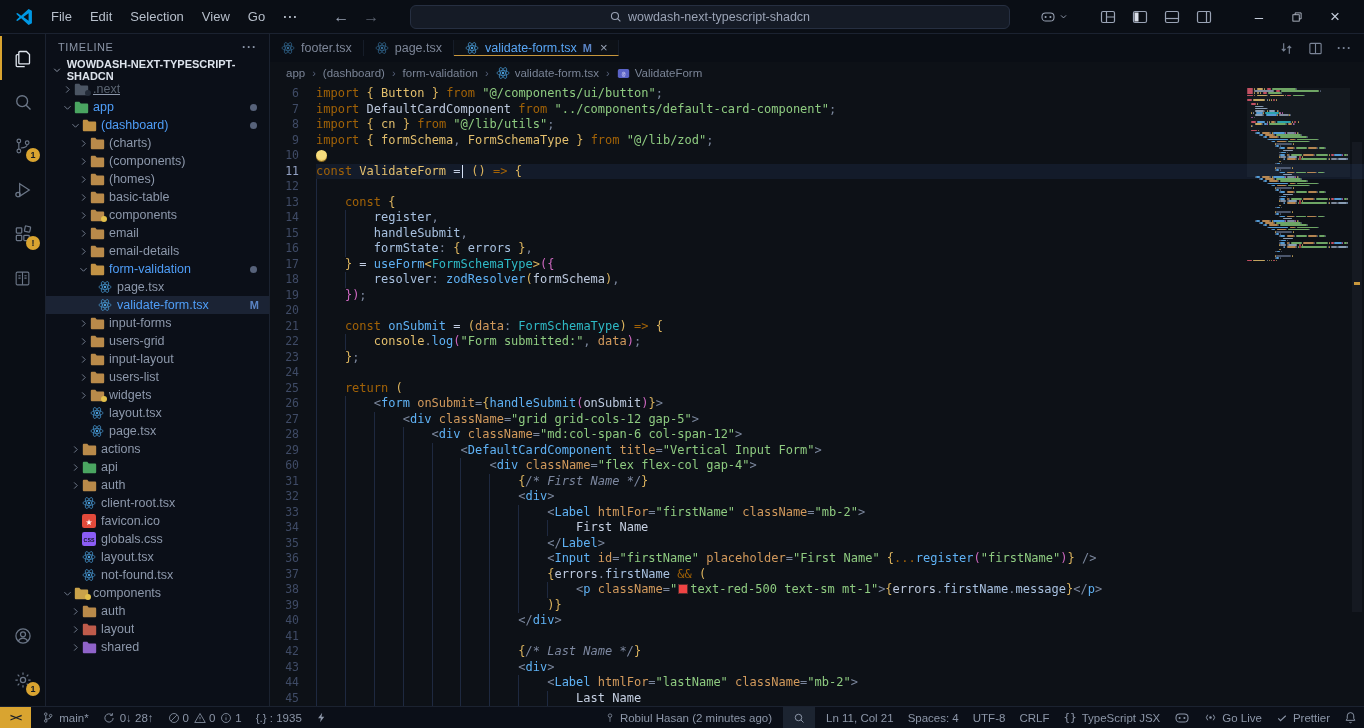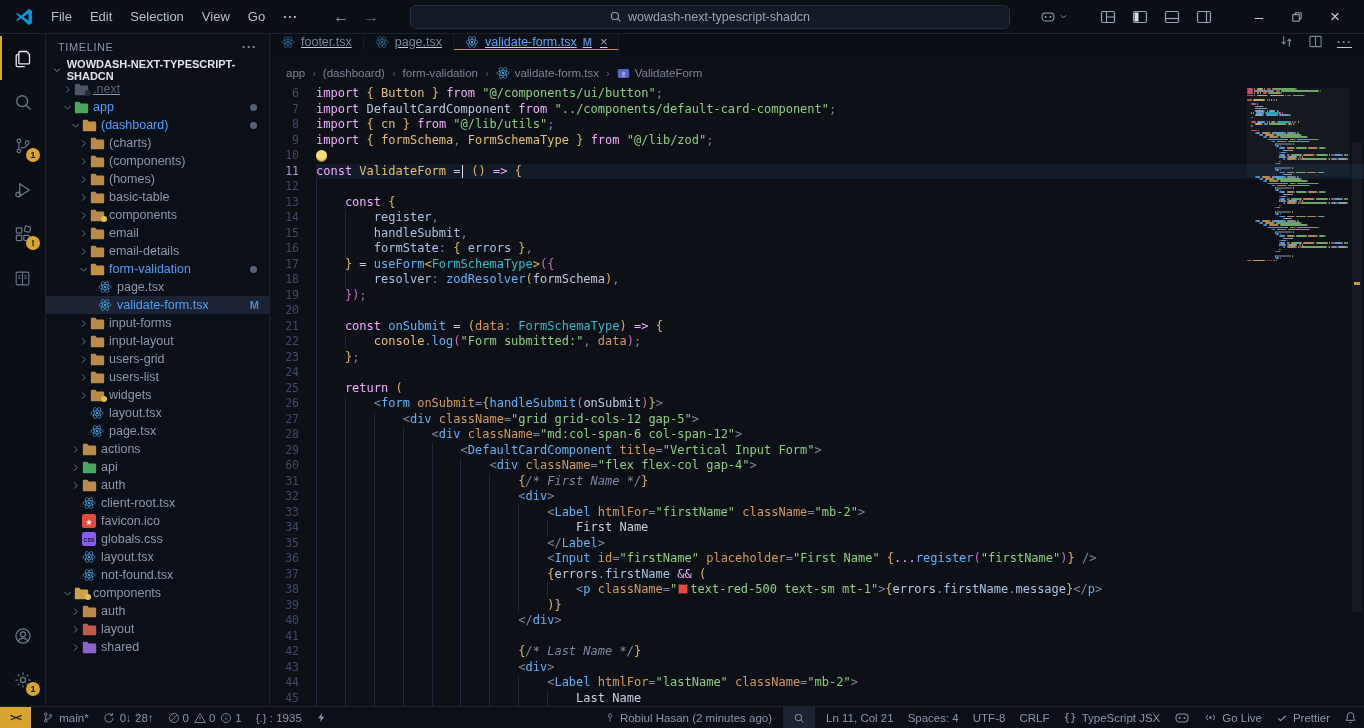--- a/index.html
+++ b/index.html
@@ -45,42 +45,42 @@
   .tree-row .lbl{white-space:nowrap;overflow:hidden;text-overflow:ellipsis;}
   .tree-row .lbl.accent{color:#4f9ef8;}
   .tree-row .lbl.dim{color:#5b6572;}
   .tree-row .spacer{flex:1;}
   .tree-row .dot{width:7px;height:7px;border-radius:50%;background:#57627a;flex:none;margin-right:4px;}
   .tree-row .fbadge{color:#5b84c4;font-size:11px;font-weight:bold;margin-right:2px;}
   .overlay-dot{position:absolute;right:2px;bottom:0;width:6px;height:6px;border-radius:50%;}
   .sb-timeline{height:20px;flex:none;border-top:1px solid #1b2230;display:flex;align-items:center;font-size:11px;font-weight:bold;color:#99a3b3;padding:0 4px;gap:2px;}
   
   .editor{flex:1;display:flex;flex-direction:column;min-width:0;background:#0d1117;}
-  .tabbar{height:28px;flex:none;background:#0a0e15;display:flex;align-items:flex-start;text-decoration:underline;}
+  .tabbar{height:28px;flex:none;background:#0a0e15;display:flex;align-items:center;}
   .tabs{display:flex;align-items:stretch;}
   .tab{display:flex;align-items:center;gap:6px;padding:0 11px;font-size:12.5px;color:#7d8698;border-right:1px solid #161d29;cursor:pointer;}
   .tab .ticon{opacity:.65;}
   .tab.active{background:#0d1117;color:#59a6f5;border-bottom:1.5px solid #c8973c;}
   .tab.active .ticon{opacity:1;}
   .tab .tbadge{color:#5b84c4;font-size:11px;font-weight:bold;}
   .tab .tclose{color:#9aa4b6;font-size:13px;margin-left:2px;}
   .tab-actions{margin-left:auto;display:flex;align-items:center;gap:14px;color:#7a8496;padding:0 12px;}
   .breadcrumbs{height:22px;flex:none;display:flex;align-items:center;gap:7px;padding:0 16px;font-size:11.5px;color:#7a8496;}
   .bc-item{display:flex;align-items:center;gap:5px;cursor:pointer;white-space:nowrap;}
   .bc-sep{color:#56617a;font-size:11px;}
   
   .codewrap{flex:1;min-height:0;position:relative;overflow:hidden;font-family:"DejaVu Sans Mono",monospace;font-size:12px;padding-top:2px;}
   .code-line{display:flex;height:15.5px;line-height:15.5px;white-space:pre;}
   .cl-num{width:46px;flex:none;text-align:right;padding-right:17px;color:#3f4b66;font-size:11.5px;}
   .code-line.cur .cl-num{color:#93a2c4;}
   .cl-text{flex:1;white-space:pre;min-width:0;}
   .code-line.cur .cl-text{background:#131b2a;}
   .indent{display:inline-block;height:15.5px;vertical-align:top;
     background:repeating-linear-gradient(90deg,#1e2940 0,#1e2940 1px,transparent 1px,transparent 4ch);}
-  .tk-kw{color:#f0abfc;} .tk-str{color:#8ecb80;} .tk-fn{color:#5fb2f5;} .tk-type{color:#2fbac6;}
+  .tk-kw{color:#a16207;} .tk-str{color:#8ecb80;} .tk-fn{color:#5fb2f5;} .tk-type{color:#2fbac6;}
   .tk-const{color:#e3bf6d;} .tk-attr{color:#d29a5c;} .tk-var{color:#bcc8dd;} .tk-prop{color:#a8c1e0;}
   .tk-punc{color:#7b879d;} .tk-brkt{color:#dcb45e;} .tk-pink{color:#cf68c1;} .tk-tag{color:#5fb2f5;}
   .tk-cmt{color:#7d88a0;font-style:italic;} .tk-txt{color:#c6d0e2;} .tk-op{color:#c2cde2;} .tk-plain{color:#bcc8dd;}
   .cursor{display:inline-block;width:1.5px;height:13px;background:#d6e2f7;vertical-align:middle;margin:0 1px;}
   .bulb{display:inline-block;width:11px;height:11px;border-radius:50%;vertical-align:middle;
     background:radial-gradient(circle at 50% 38%,#f6dd7d 55%,#dca32f);box-shadow:0 1px 0 #8a6a1e;}
   .swatch{display:inline-block;width:10px;height:10px;vertical-align:middle;margin:0 2px 2px 1px;border:1px solid #5a2b2b;}
   
   .minimap{position:absolute;top:4px;bottom:4px;right:14px;width:103px;overflow:hidden;}
   .mm-bar{position:absolute;height:1.7px;border-radius:1px;opacity:.85;}
@@ -487,35 +487,35 @@
             <span class="chev ico">
               <svg width="11" height="11" viewBox="0 0 16 16" fill="none" stroke="currentColor" stroke-width="1.3">
                 <path d="M6 3.5 10.5 8 6 12.5"></path>
               </svg>
             </span>
             <span class="ficon ico">
               <svg width="15" height="13" viewBox="0 0 16 14">
                 <path fill="#b98a4a" d="M.8 2.2C.8 1.4 1.4.8 2.2.8h3.4l1.6 1.9h6.6c.8 0 1.4.6 1.4 1.4v7.7c0 .8-.6 1.4-1.4 1.4H2.2c-.8 0-1.4-.6-1.4-1.4Z"></path>
               </svg>
             </span>
+            <span class="lbl">users-grid</span>
+            <span class="spacer"></span>
+          </div>
+          <div class="tree-row" style="padding-left: 30px;">
+            <span class="chev ico">
+              <svg width="11" height="11" viewBox="0 0 16 16" fill="none" stroke="currentColor" stroke-width="1.3">
+                <path d="M6 3.5 10.5 8 6 12.5"></path>
+              </svg>
+            </span>
+            <span class="ficon ico">
+              <svg width="15" height="13" viewBox="0 0 16 14">
+                <path fill="#b98a4a" d="M.8 2.2C.8 1.4 1.4.8 2.2.8h3.4l1.6 1.9h6.6c.8 0 1.4.6 1.4 1.4v7.7c0 .8-.6 1.4-1.4 1.4H2.2c-.8 0-1.4-.6-1.4-1.4Z"></path>
+              </svg>
+            </span>
             <span class="lbl">input-layout</span>
-            <span class="spacer"></span>
-          </div>
-          <div class="tree-row" style="padding-left: 30px;">
-            <span class="chev ico">
-              <svg width="11" height="11" viewBox="0 0 16 16" fill="none" stroke="currentColor" stroke-width="1.3">
-                <path d="M6 3.5 10.5 8 6 12.5"></path>
-              </svg>
-            </span>
-            <span class="ficon ico">
-              <svg width="15" height="13" viewBox="0 0 16 14">
-                <path fill="#b98a4a" d="M.8 2.2C.8 1.4 1.4.8 2.2.8h3.4l1.6 1.9h6.6c.8 0 1.4.6 1.4 1.4v7.7c0 .8-.6 1.4-1.4 1.4H2.2c-.8 0-1.4-.6-1.4-1.4Z"></path>
-              </svg>
-            </span>
-            <span class="lbl">users-grid</span>
             <span class="spacer"></span>
           </div>
           <div class="tree-row" style="padding-left: 30px;">
             <span class="chev ico">
               <svg width="11" height="11" viewBox="0 0 16 16" fill="none" stroke="currentColor" stroke-width="1.3">
                 <path d="M6 3.5 10.5 8 6 12.5"></path>
               </svg>
             </span>
             <span class="ficon ico">
               <svg width="15" height="13" viewBox="0 0 16 14">

